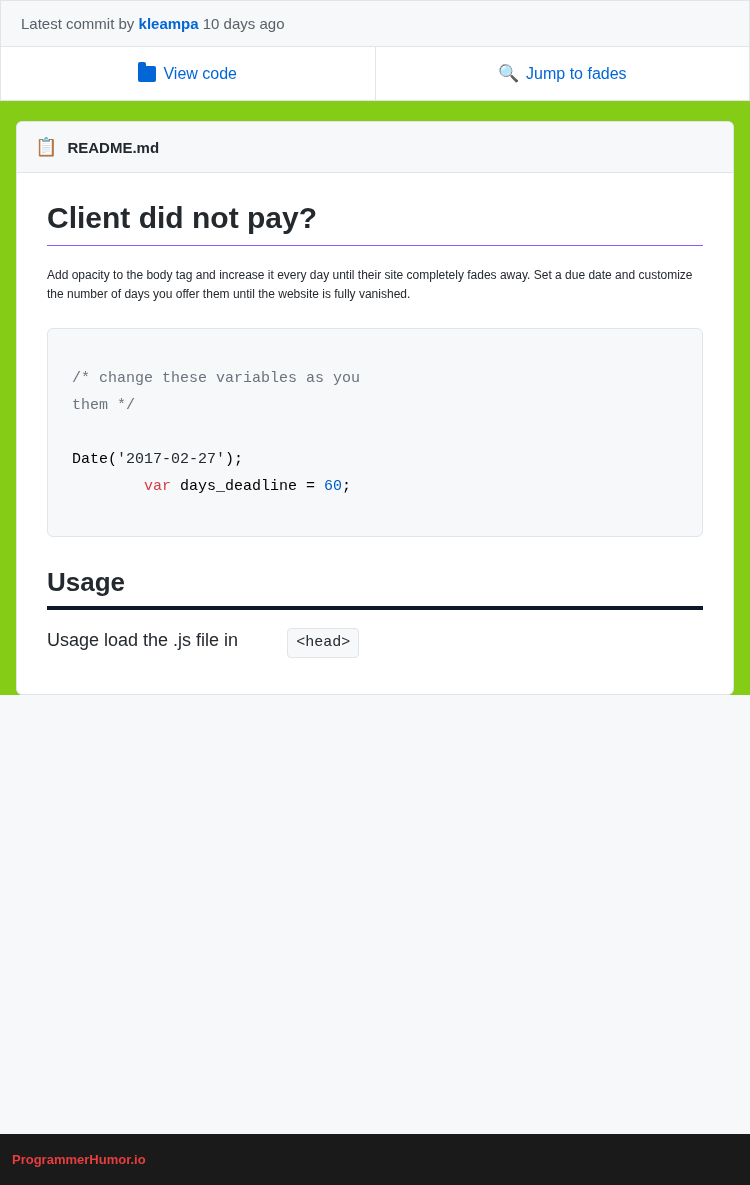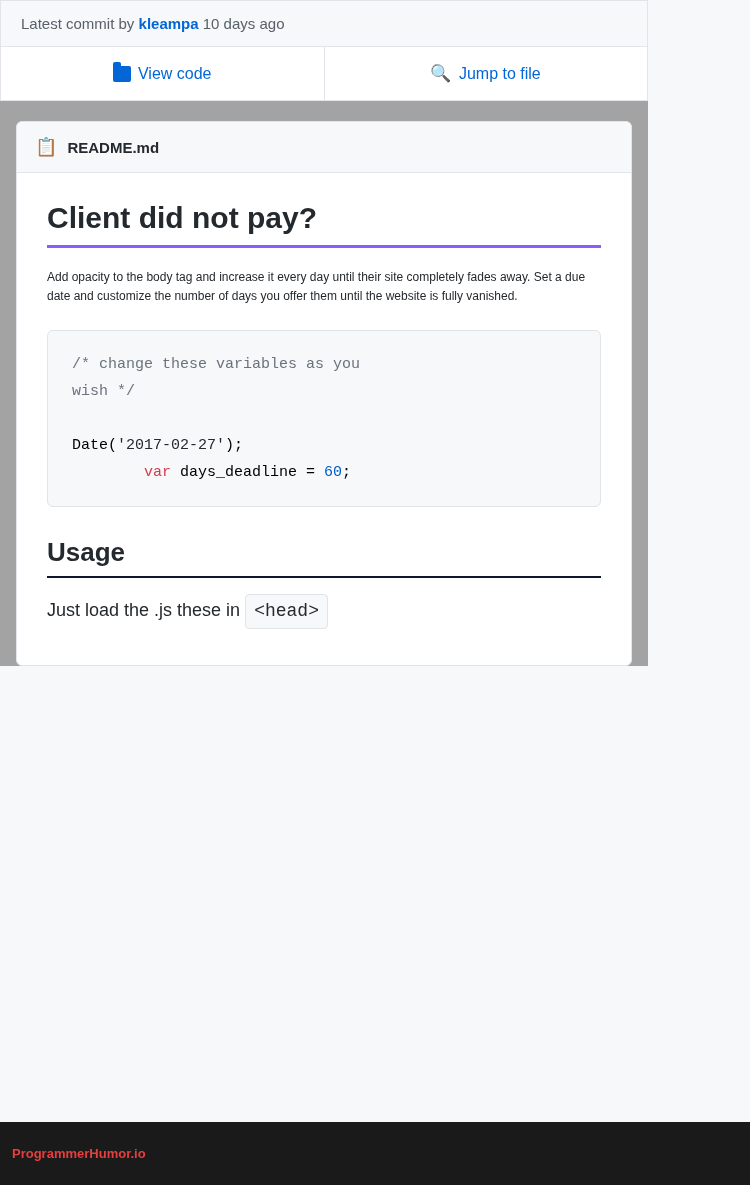--- a/index.html
+++ b/index.html
@@ -5,22 +5,22 @@
     * { box-sizing: border-box; margin: 0; padding: 0; }
     body {
       font-family: -apple-system, BlinkMacSystemFont, "Segoe UI", Helvetica, Arial, sans-serif;
       background: #f6f8fa;
       width: 750px;
       min-height: 1185px;
       overflow-x: hidden;
     }
 
     .page-wrapper {
-      background: #a3a3a3;
-      width: 648px;
+      background: #84cc16;
+      width: 750px;
     }
 
     
     .commit-bar {
       background: #f6f8fa;
       border: 1px solid #e1e4e8;
       padding: 14px 20px;
       font-size: 15px;
       color: #586069;
     }
@@ -102,129 +102,130 @@
     .readme-content {
       padding: 28px 30px 36px;
     }
 
     .readme-title {
       font-size: 30px;
       font-weight: 700;
       color: #24292e;
       margin-bottom: 10px;
       padding-bottom: 10px;
-      border-bottom: 3px solid #8b5cf6;
+      border-bottom: 1px solid #8b5cf6;
     }
 
     .readme-text {
       font-size: 12px;
       line-height: 1.6;
       color: #24292e;
       margin: 20px 0 24px;
     }
 
     
     .code-block {
       background: #f6f8fa;
       border: 1px solid #e1e4e8;
       border-radius: 6px;
-      padding: 20px 24px;
+      padding: 36px 24px;
       font-family: "SFMono-Regular", Consolas, "Liberation Mono", Menlo, monospace;
       font-size: 15px;
       line-height: 1.8;
       margin-bottom: 30px;
       overflow-x: auto;
     }
     .code-comment { color: #6a737d; }
     .code-keyword { color: #d73a49; }
     .code-number { color: #005cc5; }
     .code-string { color: #24292e; text-align: right; }
     .code-line { display: block; white-space: pre; }
 
     
     .section-title {
       font-size: 26px;
       font-weight: 700;
       color: #24292e;
       margin-bottom: 10px;
       padding-bottom: 8px;
-      border-bottom: 2px solid #0f172a;
+      border-bottom: 4px solid #0f172a;
     }
 
     .usage-text {
       font-size: 18px;
       line-height: 1.6;
       color: #24292e;
       margin-top: 16px;
     }
 
     .head-tag {
       display: inline-block;
       background: #f6f8fa;
       border: 1px solid #e1e4e8;
       border-radius: 4px;
       padding: 2px 8px;
       font-family: "SFMono-Regular", Consolas, "Liberation Mono", Menlo, monospace;
-      font-size: 18px;
-      color: #24292e;
+      font-size: 15px;
+      color: #24292e;
+      margin-left: 44px;
     }
 
     
     .watermark-bar {
       position: fixed;
       bottom: 0;
       left: 0;
       width: 750px;
       background: #1a1a1a;
       color: #e83e3e;
-      padding: 24px 12px;
+      padding: 18px 12px;
       font-size: 13px;
       font-weight: 600;
     }
   </style>
 </head>
 <body>
 
 <div class="page-wrapper">
 
   <div class="commit-bar">
     <span>Latest commit by </span><strong>kleampa</strong><span> 10 days ago</span>
   </div>
 
   <div class="action-row">
     <button class="action-btn">
       <span class="folder-icon"></span>
       <span>View code</span>
     </button>
     <button class="action-btn">
       <span style="font-size:17px;">🔍</span>
-      <span>Jump to file</span>
+      <span>Jump to fades</span>
     </button>
   </div>
 
   <div class="readme-container">
     <div class="readme-header">
       <span class="book-icon">📋</span>
       <span>README.md</span>
     </div>
     <div class="readme-content">
       <h1 class="readme-title">Client did not pay?</h1>
       <p class="readme-text">Add opacity to the body tag and increase it every day until their site completely fades away. Set a due date and customize the number of days you offer them until the website is fully vanished.</p>
 
       <div class="code-block">
         <span class="code-line"><span class="code-comment">/* change these variables as you</span></span>
-        <span class="code-line"><span class="code-comment">wish */</span></span>
+        <span class="code-line"><span class="code-comment">them */</span></span>
         <span class="code-line"> </span>
         <span class="code-line">Date(<span class="code-string">'2017-02-27'</span>);</span>
         <span class="code-line">        <span class="code-keyword">var</span> days_deadline = <span class="code-number">60</span>;</span>
       </div>
 
       <h2 class="section-title">Usage</h2>
       <p class="usage-text">
-        <span>Just load the .js these in </span><span class="head-tag">&lt;head&gt;</span>
+        <span>Usage load the .js file in </span><span class="head-tag">&lt;head&gt;</span>
       </p>
     </div>
   </div>
 </div>
 
 <div class="watermark-bar">
   <span>ProgrammerHumor.io</span>
 </div>
 
 </body></html>

